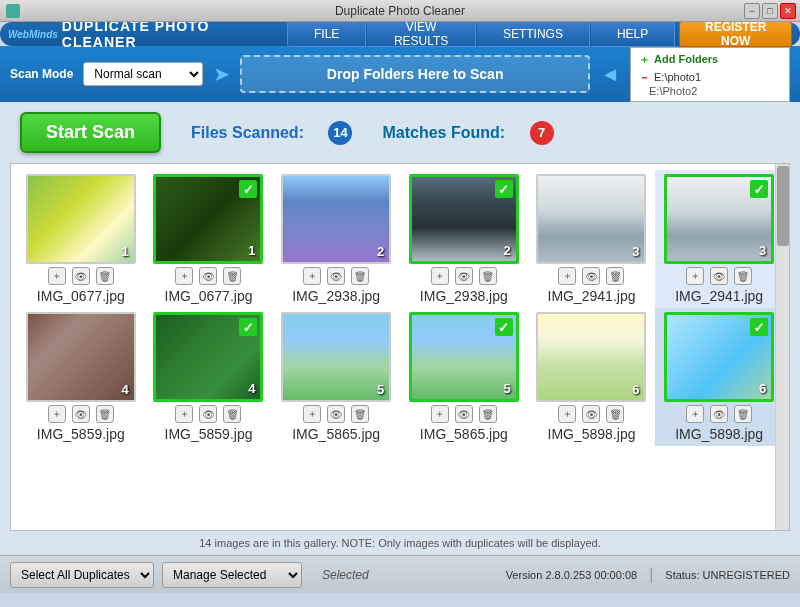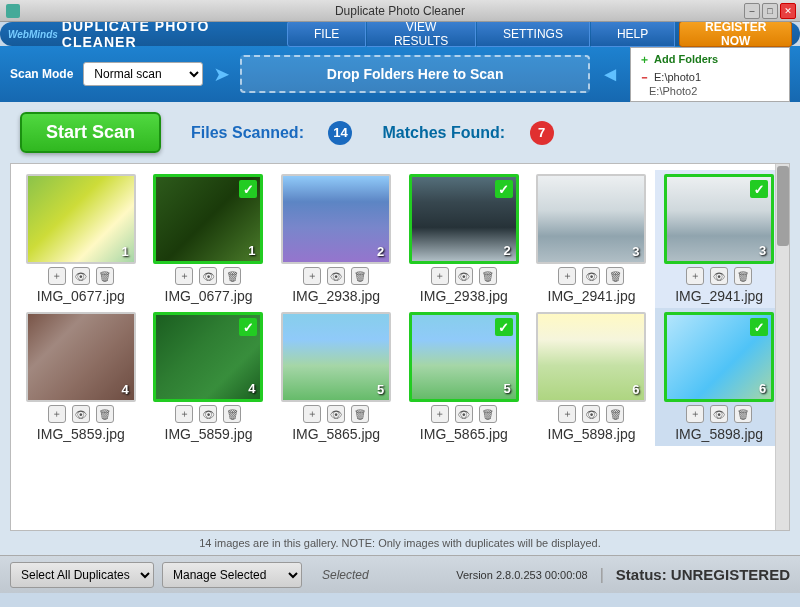--- a/index.html
+++ b/index.html
@@ -295,21 +295,21 @@
     .bottom-select {
       background: linear-gradient(to bottom, #e8e8e8, #d0d0d0);
       border: 1px solid #999;
       padding: 4px 6px;
       font-size: 12px; cursor: pointer;
       height: 26px; border-radius: 3px;
       min-width: 140px;
     }
     .bottom-spacer { flex: 1; }
     .version-text { font-size: 11px; color: #333; }
-    .status-text { font-size: 15px; color: #333; font-weight: bold; }
+    .status-text { font-size: 11px; color: #333; font-weight: normal; }
     .status-divider { color: #999; margin: 0 4px; }
 
     
     .selected-label {
       font-size: 12px; color: #555; font-style: italic; margin-left: 12px;
     }
 
     .menu-btns-group { display: flex; align-items: center; gap: 1px; }
   </style>
 </head>

